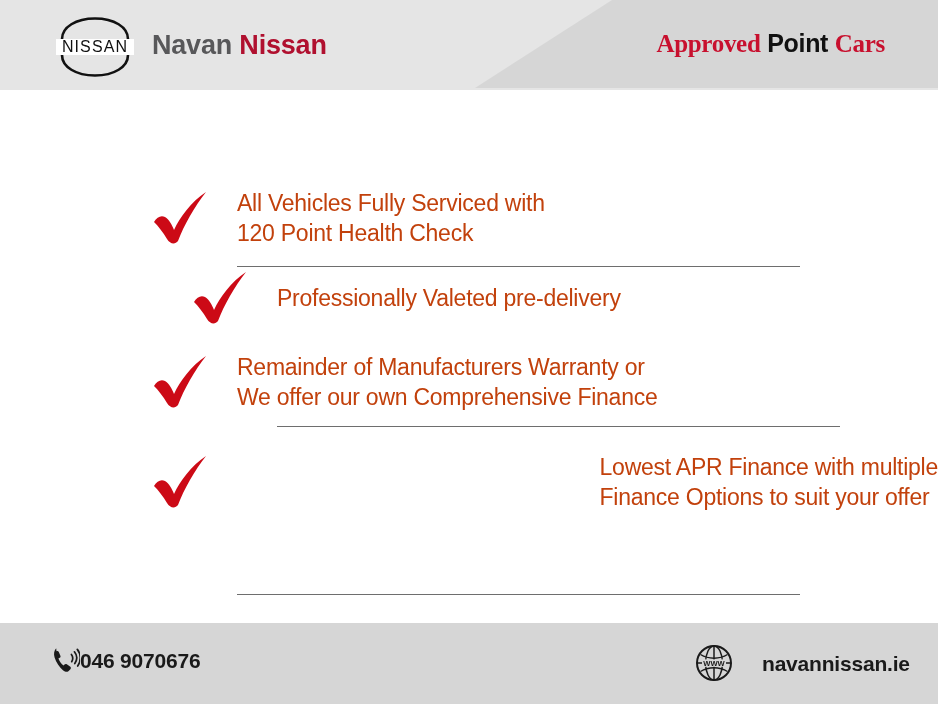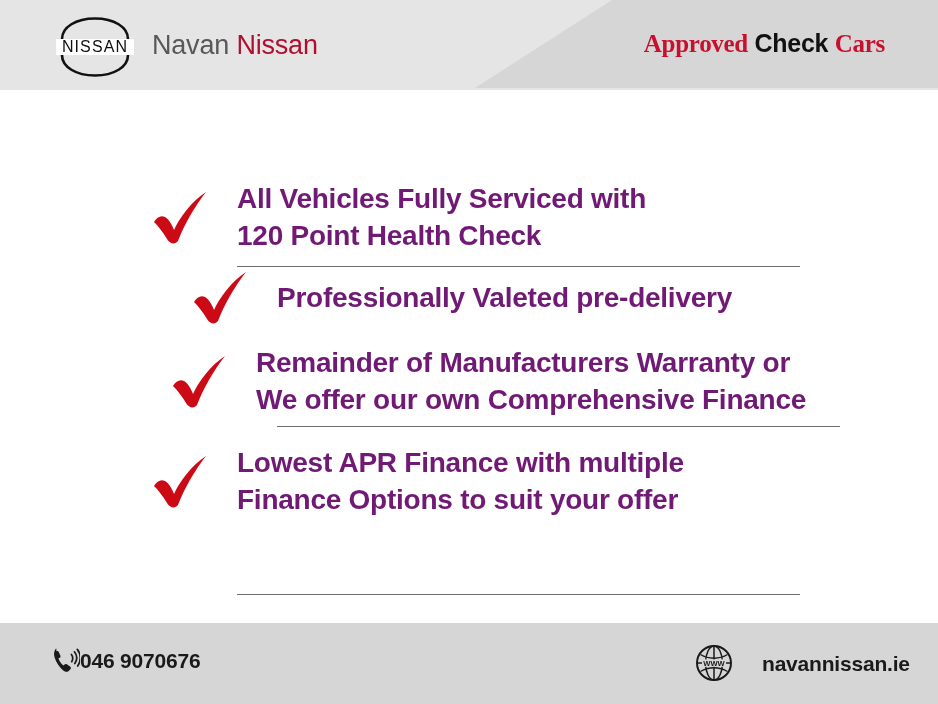--- a/index.html
+++ b/index.html
@@ -49,21 +49,21 @@
   }
 
   .nissan-logo {
     width: 86px;
     height: 62px;
     display: block;
   }
 
   .brand-wordmark {
     font-size: 27px;
-    font-weight: normal;
+    font-weight: bold;
     letter-spacing: -0.2px;
     white-space: nowrap;
     line-height: 1;
     padding-bottom: 2px;
   }
   .brand-navan  { color: #58585a; }
   .brand-nissan { color: #b0102f; }
 
   .banner-text {
     position: absolute;
@@ -102,40 +102,40 @@
     padding-left: 150px;
   }
 
   .check-icon {
     width: 62px;
     height: 58px;
     display: block;
   }
 
   .feature-text {
-    font-size: 28px;
-    font-weight: bold;
-    color: #701a75;
+    font-size: 23px;
+    font-weight: normal;
+    color: #c2410c;
     line-height: 1.32;
     letter-spacing: -0.25px;
     white-space: nowrap;
   }
 
   .divider {
     position: absolute;
     left: 237px;
     width: 563px;
     height: 1px;
     background: #6e6e6e;
   }
 
   #row1 { height: 96px; }
   #row2 { height: 64px; margin-left: 40px; }
-  #row3 { height: 104px; padding-left: 19px; }
-  #row4 { height: 96px; }
+  #row3 { height: 104px; }
+  #row4 { height: 96px; justify-content: space-between; }
 
   #div1 { top: 96px; }
   #div2 { top: 160px; }
   #div3 { top: 264px; }
 
   
   .footer {
     position: absolute;
     left: 0;
     top: 623px;
@@ -189,21 +189,21 @@
                    M16.5 36.2 C12.5 33.2 10 29 10 24 C10 12 24 3.5 43 3.5" fill="none" stroke="#111111" stroke-width="2.6" stroke-linecap="round"></path>
           <path d="M69.5 27.8 C73.5 30.8 76 35 76 40 C76 52 62 60.5 43 60.5
                    C24 60.5 10 52 10 40 C10 35 12.5 30.8 16.5 27.8" fill="none" stroke="#111111" stroke-width="2.6" stroke-linecap="round"></path>
           <rect x="4" y="24" width="78" height="16" fill="#ffffff"></rect>
           <text x="43" y="37" font-family="'Liberation Sans', sans-serif" font-size="16" font-weight="400" letter-spacing="1.1" fill="#111111" text-anchor="middle">NISSAN</text>
         </svg>
       </span>
       <span class="brand-wordmark"><span class="brand-navan">Navan</span><span>&nbsp;</span><span class="brand-nissan">Nissan</span></span>
     </div>
 
-    <div class="banner-text"><span class="bt-red">Approved</span><span>&nbsp;</span><span class="bt-black">Check</span><span>&nbsp;</span><span class="bt-red">Cars</span></div>
+    <div class="banner-text"><span class="bt-red">Approved</span><span>&nbsp;</span><span class="bt-black">Point</span><span>&nbsp;</span><span class="bt-red">Cars</span></div>
   </div>
 
   <div class="features">
 
     <div class="feature-row" id="row1">
       <div class="check-cell">
         <span>
           <svg class="check-icon" viewBox="0 0 62 58" xmlns="http://www.w3.org/2000/svg">
             <path d="M4 33 C7 28 11 26 15 28 C19 30 22 36 24 41
                      C30 28 41 13 56 3 C45 17 34 36 28 52

